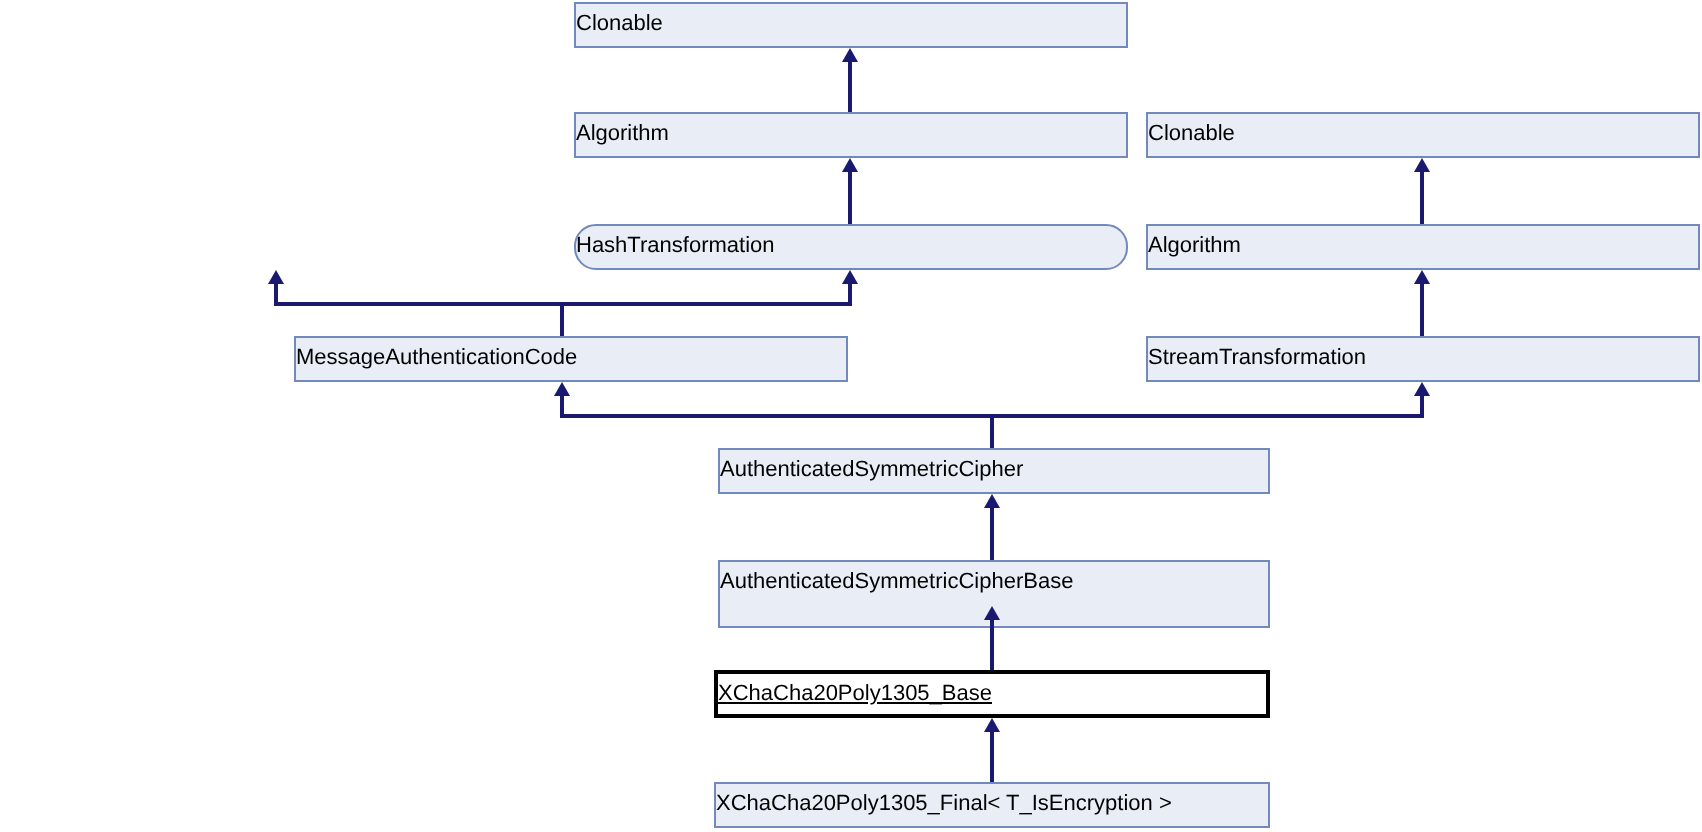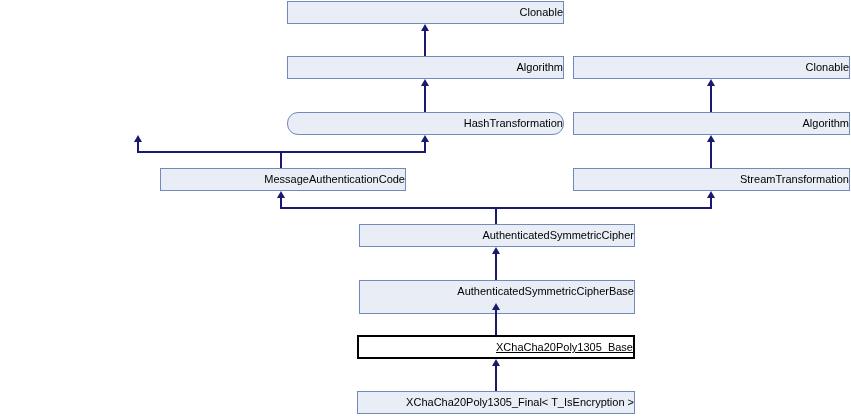--- a/index.html
+++ b/index.html
@@ -19,21 +19,21 @@
     background: #ffffff;
     overflow: hidden;
   }
   .node {
     position: absolute;
     box-sizing: border-box;
     background: var(--node-fill);
     border: 1px solid var(--node-border);
     color: var(--text);
     font-size: 11px;
-    text-align: right;
+    text-align: left;
     line-height: 21px;
     white-space: nowrap;
     overflow: hidden;
     cursor: pointer;
   }
   .node.current {
     background: var(--current-fill);
     border: 2px solid var(--current-border);
     line-height: 20px;
     cursor: default;
@@ -67,21 +67,21 @@
 
   <div class="node" style="left:287px; top:56px;  width:277px; height:23px;">Algorithm</div>
 
   <div class="node" style="left:573px; top:56px;  width:277px; height:23px;">Clonable</div>
 
 
   <div class="node" style="left:287px; top:112px; width:277px; height:23px;border-radius:11px;">HashTransformation</div>
 
   <div class="node" style="left:573px; top:112px; width:277px; height:23px;">Algorithm</div>
 
-  <div class="node" style="left:160px; top:168px; width:246px; height:23px;padding-left:16px;">MessageAuthenticationCode</div>
+  <div class="node" style="left:147px; top:168px; width:277px; height:23px;">MessageAuthenticationCode</div>
 
   <div class="node" style="left:573px; top:168px; width:277px; height:23px;">StreamTransformation</div>
 
   <div class="node" style="left:359px; top:224px; width:276px; height:23px;">AuthenticatedSymmetricCipher</div>
 
   <div class="node" style="left:359px; top:280px; width:276px; height:34px;">AuthenticatedSymmetricCipherBase</div>
 
   <div class="node current" style="left:357px; top:335px; width:278px; height:24px;">XChaCha20Poly1305_Base</div>
 
   <div class="node" style="left:357px; top:391px; width:278px; height:23px;">XChaCha20Poly1305_Final&lt; T_IsEncryption &gt;</div>

